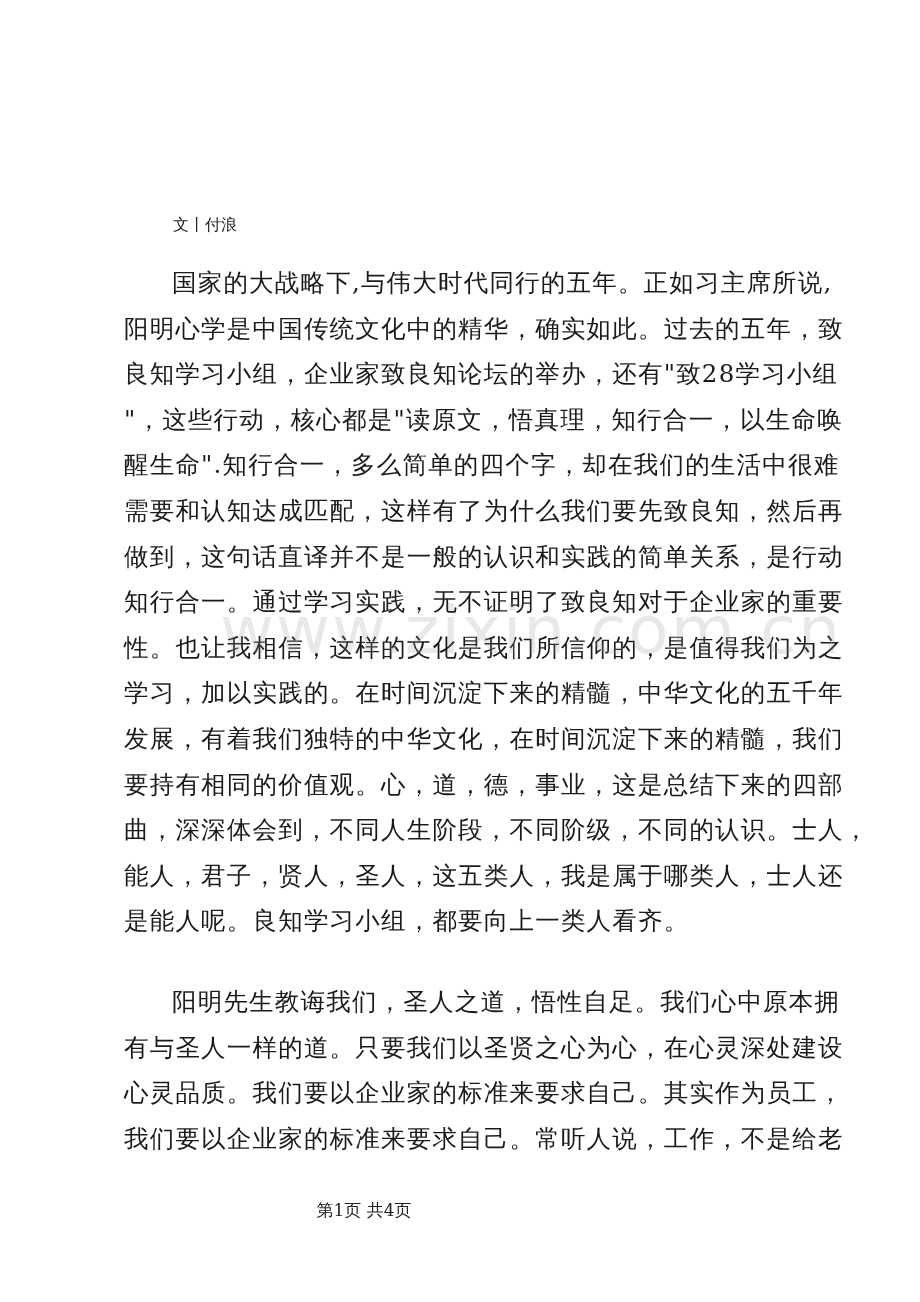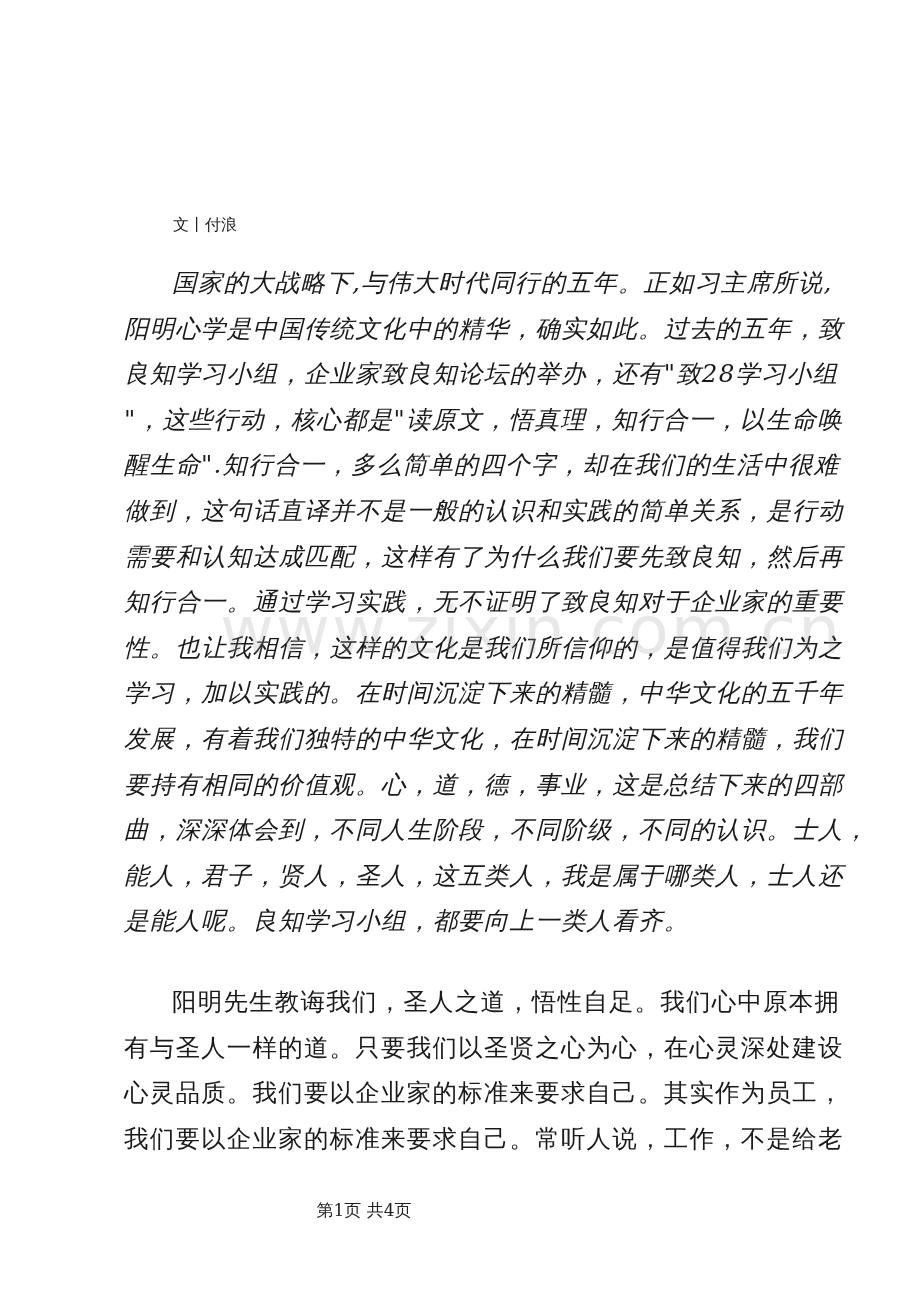--- a/index.html
+++ b/index.html
@@ -52,21 +52,21 @@
       line-height: 45.6px;
       font-size: 24.5px;
       white-space: nowrap;
       letter-spacing: 1.2px;
       text-align: justify;
       text-align-last: justify;
       color: #1a1a1a;
     }
     .line.indent { padding-left: 48px; }
     .line.last { text-align-last: left; }
-    .para1 { top: 260px; font-style: italic; }
+    .para1 { top: 260px; }
     .para2 { top: 951px; margin-top: 28px; }
     .watermark {
       position: absolute;
       left: 220px;
       top: 596px;
       font-family: "DejaVu Sans", "Liberation Sans", sans-serif;
       font-size: 66px;
       line-height: 70px;
       color: rgba(150,150,150,0.22);
       letter-spacing: 2px;
@@ -91,22 +91,22 @@
 
 
   <div class="author">文丨付浪</div>
 
   <div class="body-text para1">
     <div class="line indent">国家的大战略下,与伟大时代同行的五年。正如习主席所说,</div>
     <div class="line">阳明心学是中国传统文化中的精华，确实如此。过去的五年，致</div>
     <div class="line">良知学习小组，企业家致良知论坛的举办，还有"致28学习小组</div>
     <div class="line">"，这些行动，核心都是"读原文，悟真理，知行合一，以生命唤</div>
     <div class="line">醒生命".知行合一，多么简单的四个字，却在我们的生活中很难</div>
+    <div class="line">需要和认知达成匹配，这样有了为什么我们要先致良知，然后再</div>
     <div class="line">做到，这句话直译并不是一般的认识和实践的简单关系，是行动</div>
-    <div class="line">需要和认知达成匹配，这样有了为什么我们要先致良知，然后再</div>
     <div class="line">知行合一。通过学习实践，无不证明了致良知对于企业家的重要</div>
     <div class="line">性。也让我相信，这样的文化是我们所信仰的，是值得我们为之</div>
     <div class="line">学习，加以实践的。在时间沉淀下来的精髓，中华文化的五千年</div>
     <div class="line">发展，有着我们独特的中华文化，在时间沉淀下来的精髓，我们</div>
     <div class="line">要持有相同的价值观。心，道，德，事业，这是总结下来的四部</div>
     <div class="line">曲，深深体会到，不同人生阶段，不同阶级，不同的认识。士人，</div>
     <div class="line">能人，君子，贤人，圣人，这五类人，我是属于哪类人，士人还</div>
     <div class="line last">是能人呢。良知学习小组，都要向上一类人看齐。</div>
   </div>
 

